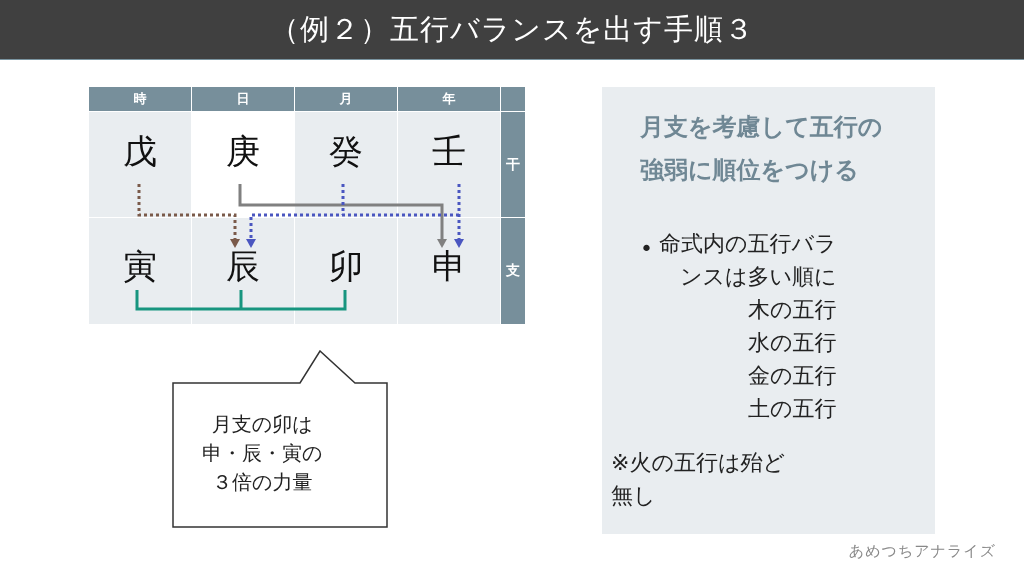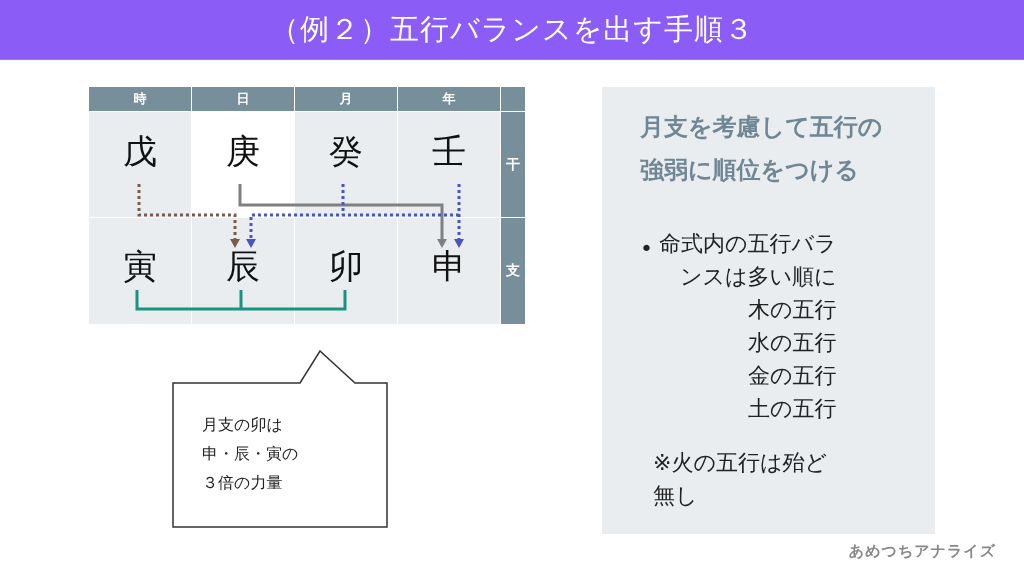--- a/index.html
+++ b/index.html
@@ -3,48 +3,48 @@
 <meta charset="utf-8">
 <style>
   * { box-sizing: border-box; margin: 0; padding: 0; }
   body {
     width: 1024px; height: 576px; position: relative; overflow: hidden;
     background: #ffffff;
     font-family: "DejaVu Sans", "Liberation Sans", sans-serif;
   }
   .title-bar {
     position: absolute; left: 0; top: 0; width: 1024px; height: 60px;
-    background: #8b5cf6; color: #ffffff;
+    background: #404040; color: #ffffff;
     display: flex; align-items: center; justify-content: center;
     font-size: 29px; letter-spacing: 1px;
     border-bottom: 1px solid #7a94a0;
   }
   
   .chart-table { position: absolute; left: 89px; top: 87px; width: 437px; height: 237px; }
   .hdr { position: absolute; top: 0; height: 24px; background: #778f9b; color: #fff;
          font-size: 13px; font-weight: bold; display: flex; align-items: center; justify-content: center; }
   .cell { position: absolute; background: #e9edf0; display: flex; align-items: center; justify-content: center;
           font-size: 34px; color: #111; }
   .cell.day { background: #ffffff; }
   .side { position: absolute; background: #778f9b; color: #fff; font-size: 14px; font-weight: bold;
           display: flex; align-items: center; justify-content: center; }
   .overlay { position: absolute; left: 0; top: 0; }
 
   
   .callout { position: absolute; left: 172px; top: 350px; width: 216px; height: 178px; }
-  .callout-text { position: absolute; left: 202px; top: 410px; font-size: 16px; line-height: 29px; color: #222; white-space: pre; }
+  .callout-text { position: absolute; left: 202px; top: 410px; font-size: 20px; line-height: 29px; color: #222; white-space: pre; text-align: center; }
 
   
   .panel { position: absolute; left: 602px; top: 87px; width: 333px; height: 447px; background: #e9edf0; }
   .panel-heading { position: absolute; left: 640px; top: 106px; width: 260px; font-size: 24px; font-weight: bold;
                    color: #6f8794; line-height: 43px; }
   .bullet-dot { position: absolute; left: 640px; top: 236px; font-size: 22px; color: #222; }
   .bullet-text { position: absolute; left: 659px; top: 227px; font-size: 22px; line-height: 33px; color: #222; white-space: pre; text-align: right; }
-  .note-text { position: absolute; left: 653px; top: 446px; font-size: 22px; line-height: 33px; color: #222; white-space: pre; }
-  .footer { position: absolute; right: 28px; top: 542px; font-size: 15px; color: #888; letter-spacing: 1px; font-weight: bold; }
+  .note-text { position: absolute; left: 611px; top: 446px; font-size: 22px; line-height: 33px; color: #222; white-space: pre; }
+  .footer { position: absolute; right: 28px; top: 542px; font-size: 15px; color: #888; letter-spacing: 1px; }
 </style>
 </head>
 <body>
 
 <div class="title-bar">（例２）五行バランスを出す手順３</div>
 
 <div class="chart-table">
 
   <div class="hdr" style="left:0;width:102px">時</div>
   <div class="hdr" style="left:103px;width:102px">日</div>

